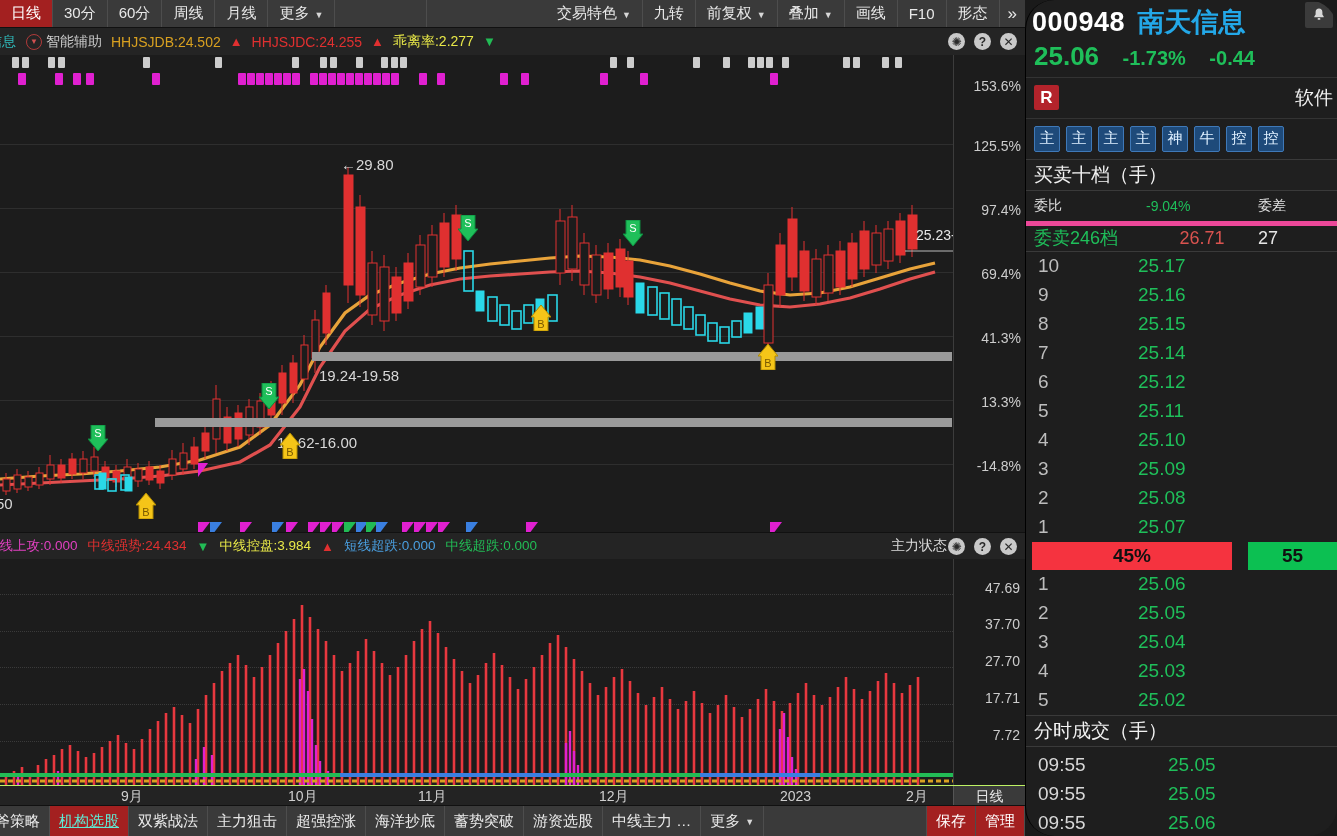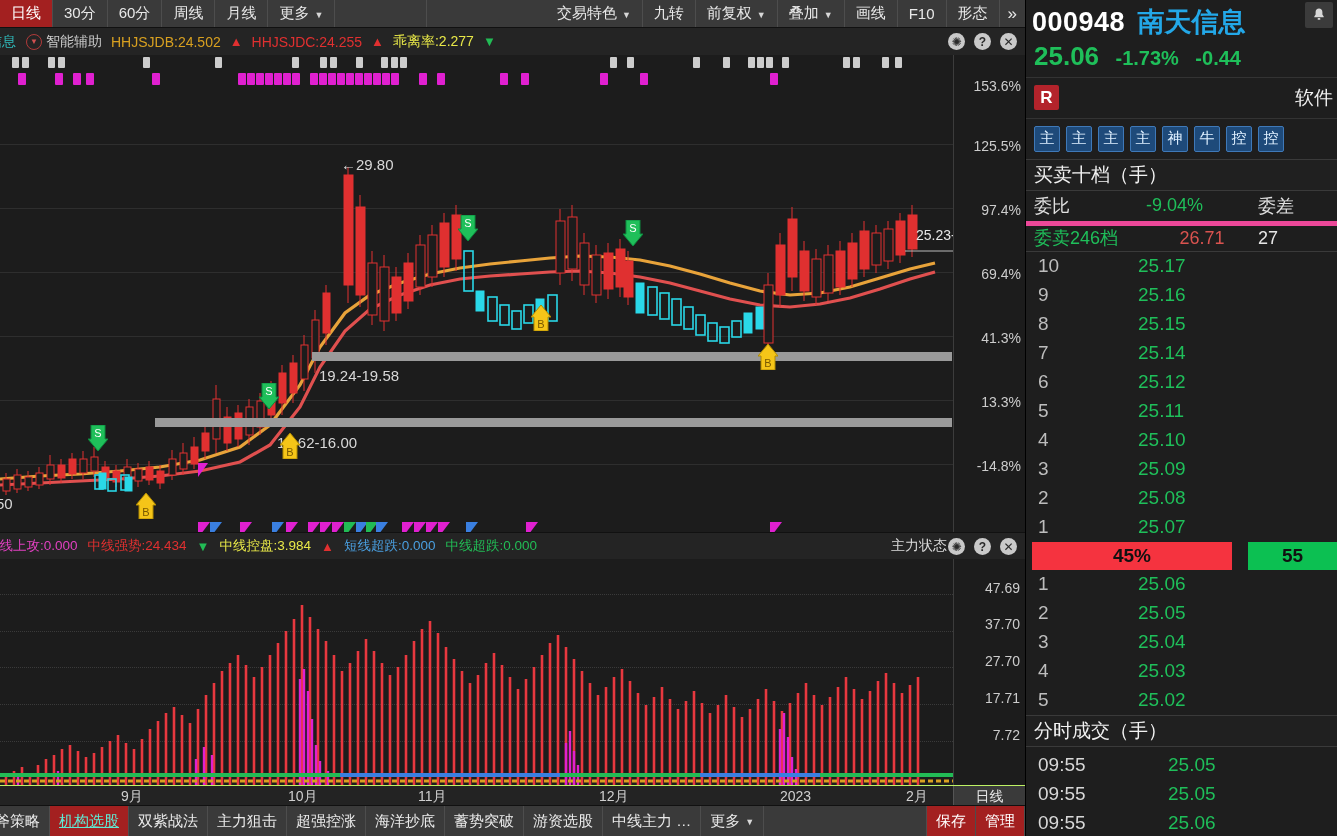--- a/index.html
+++ b/index.html
@@ -98,26 +98,26 @@
     padding: 0 9px; display: flex; align-items: center; justify-content: center;
     border-right: 1px solid #4d4d4d; white-space: nowrap;
   }
   .bb.active { background: #a32020; color: #5eead4; text-decoration: underline; }
   .bb.red { background: #a32020; color: #fff; }
   .bb.clip { overflow: hidden; }
   .bb-spacer { flex: 1 1 auto; border-right: 1px solid #4d4d4d; }
 
   
   .right { width: 312px; height: 836px; background: #1e1e1e; border-left: 1px solid #000;
-           position: relative; overflow: hidden; }
+           position: relative; overflow: hidden; border-radius: 29px; }
   .q-head { padding: 4px 0 0 6px; position: relative; }
   .q-code { color: #ffffff; font-size: 27px; font-weight: bold; letter-spacing: .5px; display: inline-block; vertical-align: middle;}
   .q-name { color: #23a8e8; font-size: 27px; font-weight: bold; margin-left: 8px; display: inline-block; vertical-align: middle;}
   .q-price { color: #1fbf5a; font-size: 26px; font-weight: bold; margin-left: 2px; }
-  .q-chg { color: #1fbf5a; font-size: 20px; font-weight: bold; margin-left: 12px; }
+  .q-chg { color: #1fbf5a; font-size: 20px; font-weight: bold; margin-left: 19px; }
   .bell {
     position: absolute; right: 4px; top: 2px; width: 28px; height: 26px; background: #3b3b3b;
     display: flex; align-items: center; justify-content: center; border-radius: 2px;
   }
   .rowsep { height: 1px; background: #333; }
 
   .tagrow { height: 40px; display: flex; align-items: center; padding: 0 8px; position: relative; }
   .tag-r {
     width: 25px; height: 25px; background: #b3232b; color: #fff; font-size: 17px; font-weight: bold;
     display: flex; align-items: center; justify-content: center; border-radius: 2px;
@@ -128,21 +128,21 @@
   .chip {
     width: 26px; height: 26px; background: #1e4a7a; border: 1px solid #3f79b8; color: #dff0ff;
     font-size: 15px; display: flex; align-items: center; justify-content: center; border-radius: 2px;
   }
 
   .sec-head {
     height: 32px; display: flex; align-items: center; padding-left: 8px;
     color: #f2f2f2; font-size: 19px; border-top: 1px solid #3a3a3a; border-bottom: 1px solid #3a3a3a;
     background: #202020;
   }
-  .wb-row { height: 30px; display: flex; align-items: center; font-size: 18px; padding-left: 8px; }
+  .wb-row { height: 30px; display: flex; align-items: center; font-size: 14px; padding-left: 8px; }
   .wb-row .k { color: #e0e0e0; width: 112px; }
   .wb-row .v { color: #1fbf5a; width: 112px; }
   .wb-row .k2 { color: #e0e0e0; }
 
   .wm-row { height: 31px; display: flex; align-items: center; font-size: 18px; padding-left: 8px;
             border-top: 5px solid #ec4899; border-bottom: 1px solid #3a3a3a; }
   .wm-row .a { color: #1fbf5a; width: 112px; }
   .wm-row .b { color: #d9534f; width: 112px; text-align: center; }
   .wm-row .c { color: #e6e6e6; }
 

